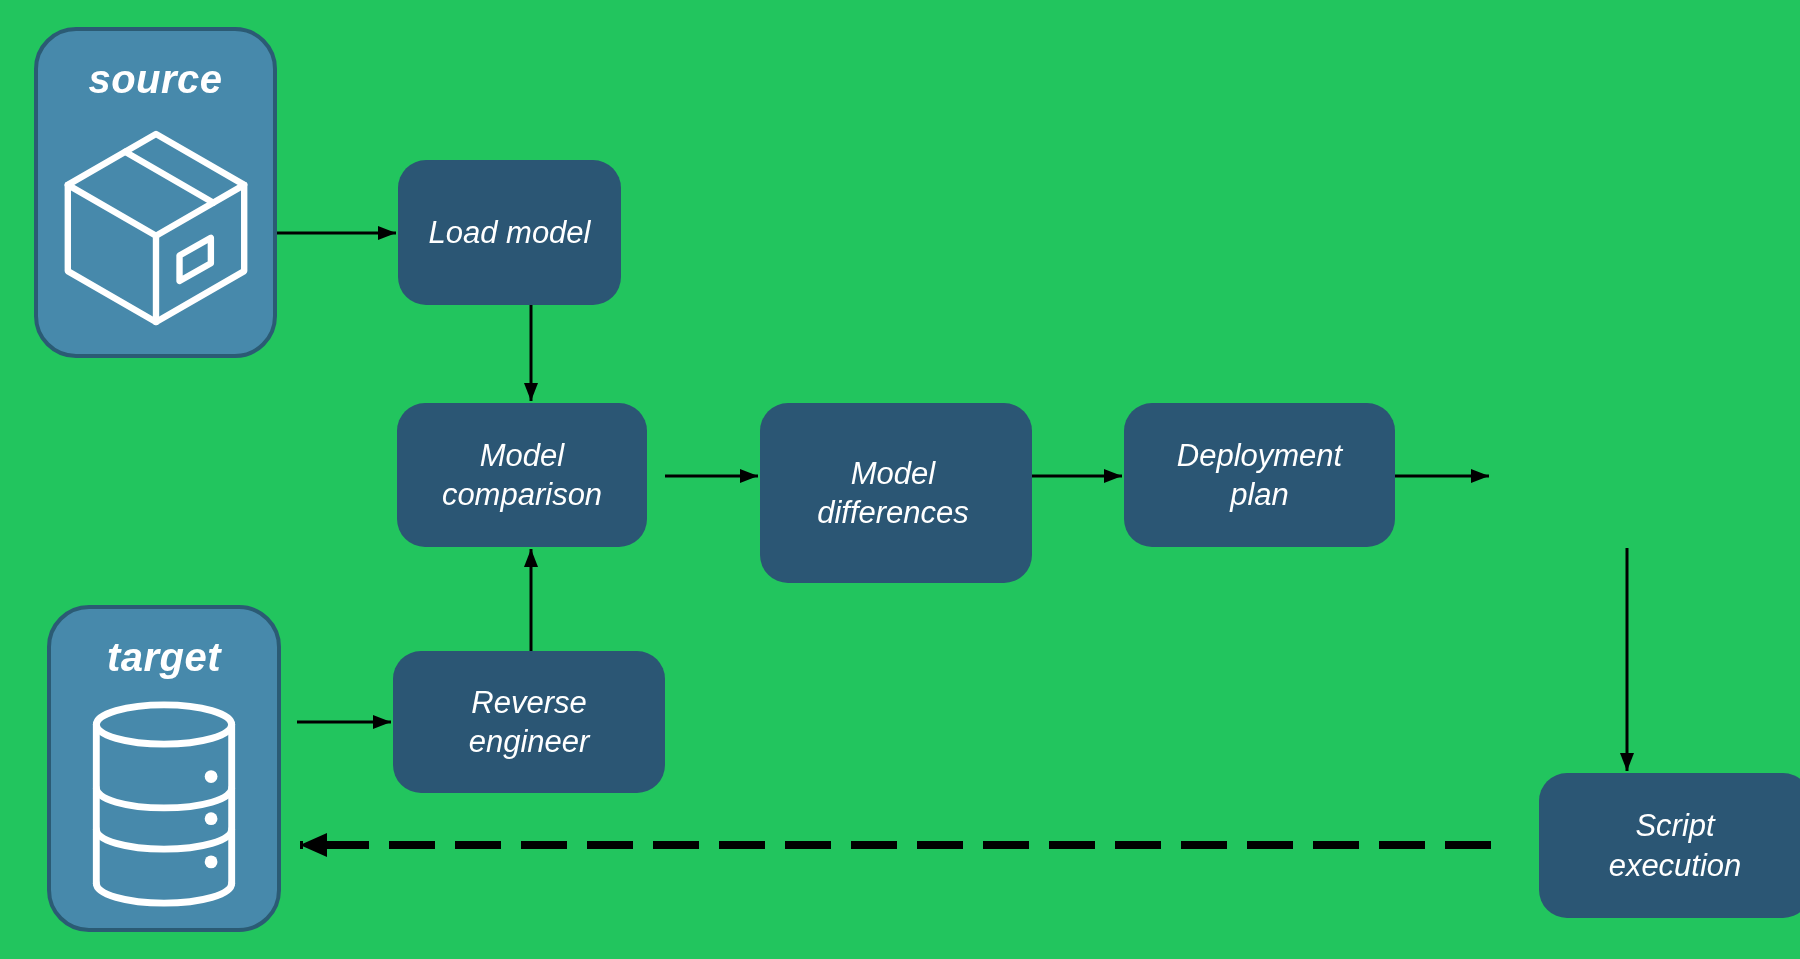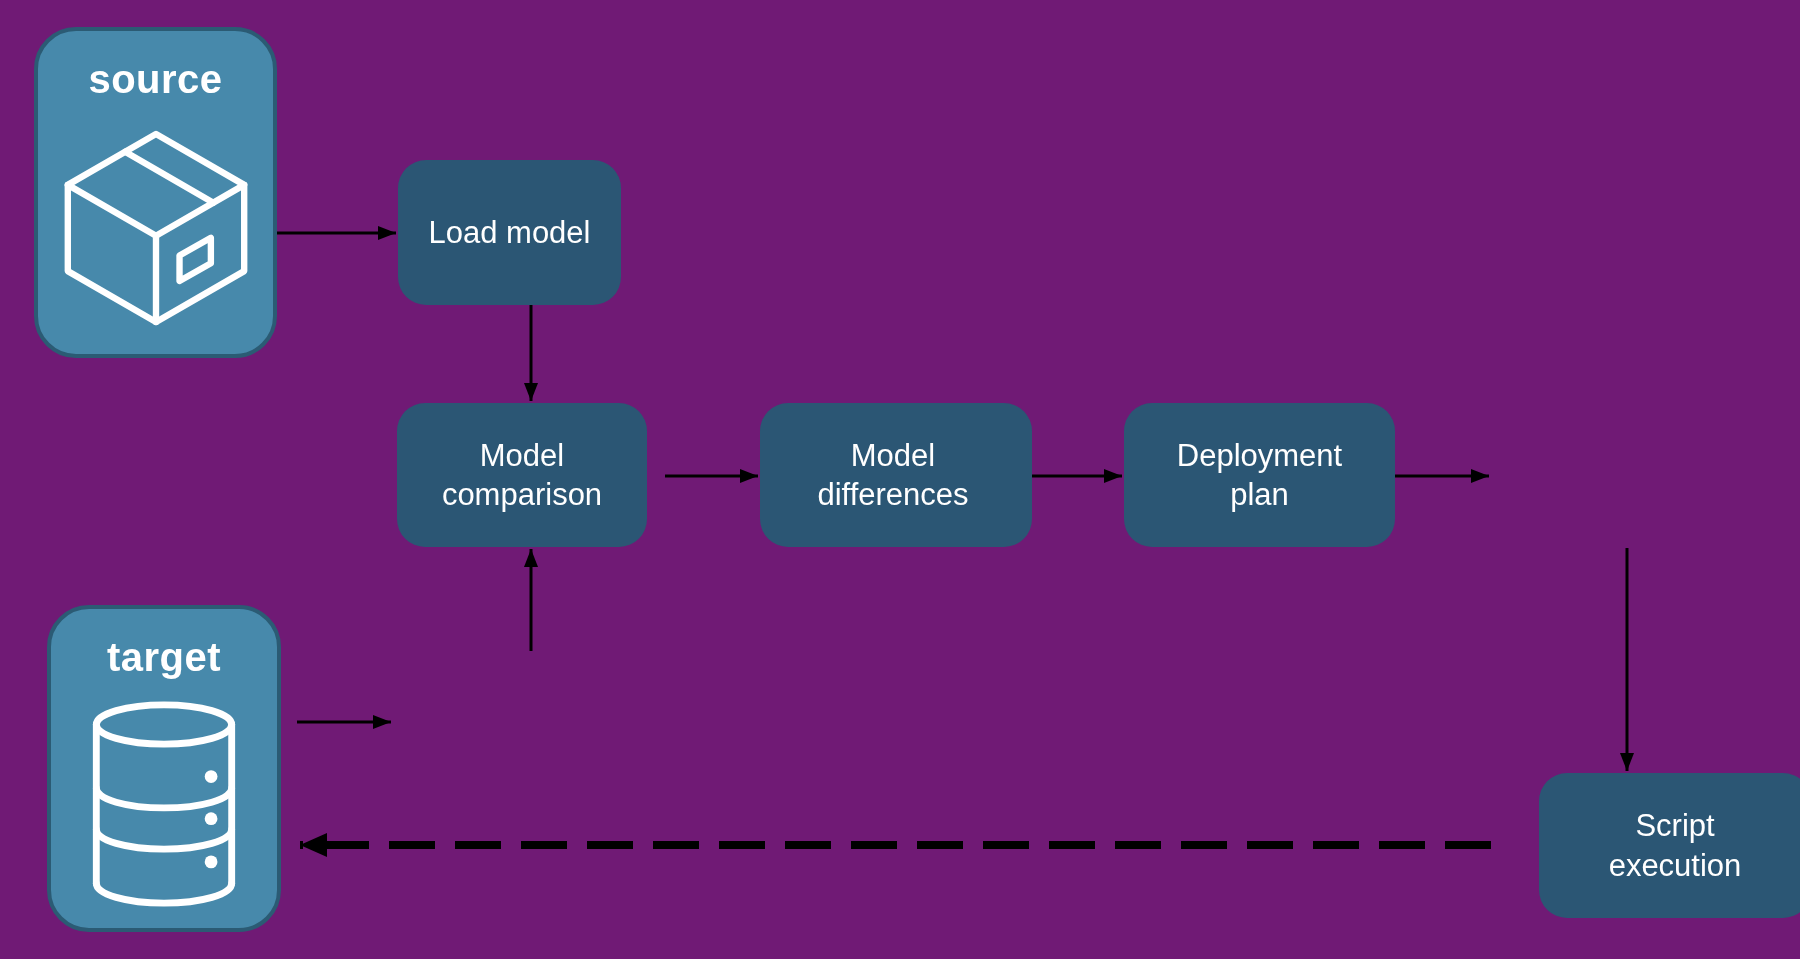--- a/index.html
+++ b/index.html
@@ -5,22 +5,23 @@
   html, body {
     margin: 0;
     padding: 0;
     background: #ffffff;
     font-family: "Liberation Sans", sans-serif;
   }
   #canvas {
     position: relative;
     width: 1800px;
     height: 959px;
-    background: #701a75;
+    background: #22c55e;
     overflow: hidden;
+    font-style: italic;
   }
   
   .node {
     position: absolute;
     background: #2B5674;
     border-radius: 28px;
     color: #ffffff;
     display: flex;
     align-items: center;
     justify-content: center;
@@ -99,29 +100,32 @@
   </div>
 
   <div class="node" style="left:398px; top:160px; width:223px; height:145px;">
     <span>Load model</span>
   </div>
 
   <div class="node" style="left:397px; top:403px; width:250px; height:144px;">
     <span>Model comparison</span>
   </div>
 
-  <div class="node" style="left:760px; top:403px; width:272px; height:144px;padding-left:24px;">
+  <div class="node" style="left:760px; top:403px; width:272px; height:180px;padding-left:24px;">
     <span>Model differences</span>
   </div>
 
   <div class="node" style="left:1124px; top:403px; width:271px; height:144px;text-align:center;">
     <span>Deployment plan</span>
   </div>
 
 
+  <div class="node" style="left:393px; top:651px; width:272px; height:142px;">
+    <span>Reverse engineer</span>
+  </div>
 
   <div class="node" style="left:1491px; top:773px; width:272px; height:145px;margin-left:48px;">
     <span>Script execution</span>
   </div>
 
   <svg id="arrow-layer">
     <defs>
       <marker id="ah" markerUnits="userSpaceOnUse" markerWidth="20" markerHeight="16" refX="18" refY="7" orient="auto">
         <path d="M0 0 L18 7 L0 14 Z" fill="#000000"></path>
       </marker>

